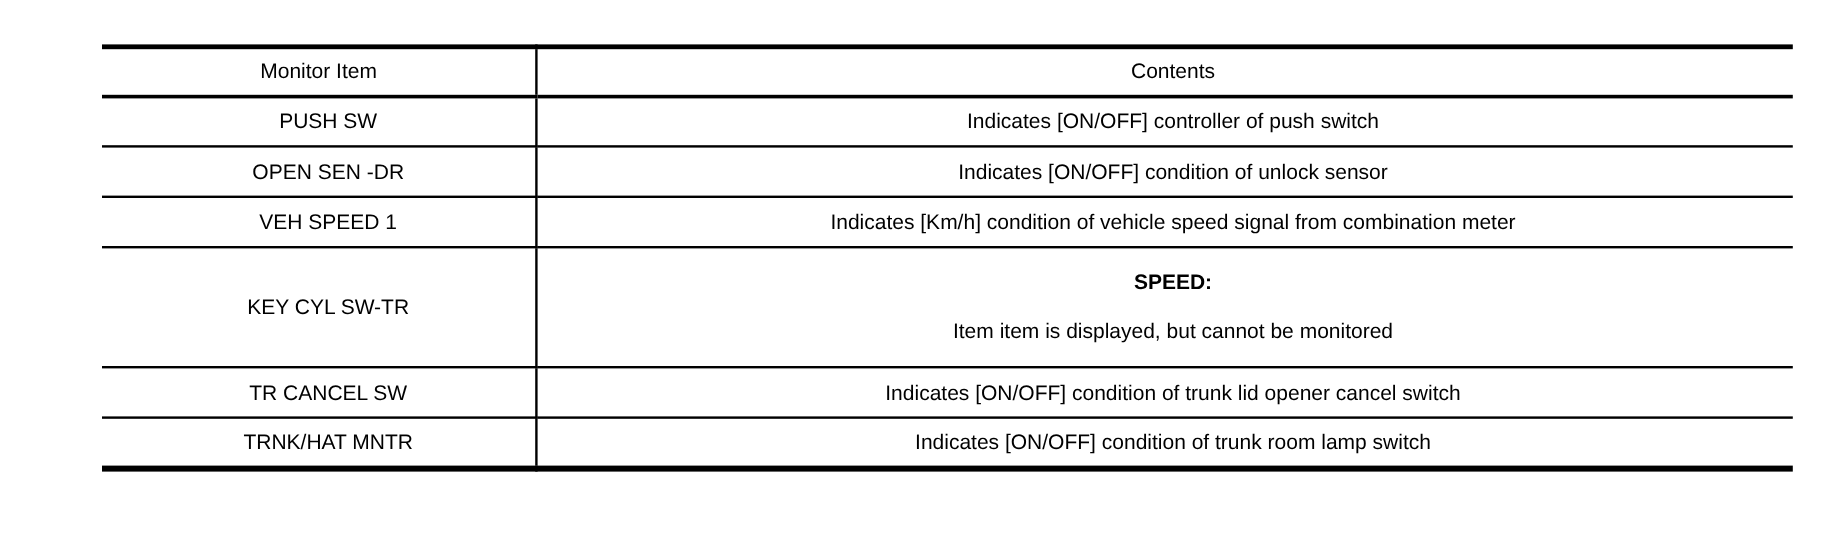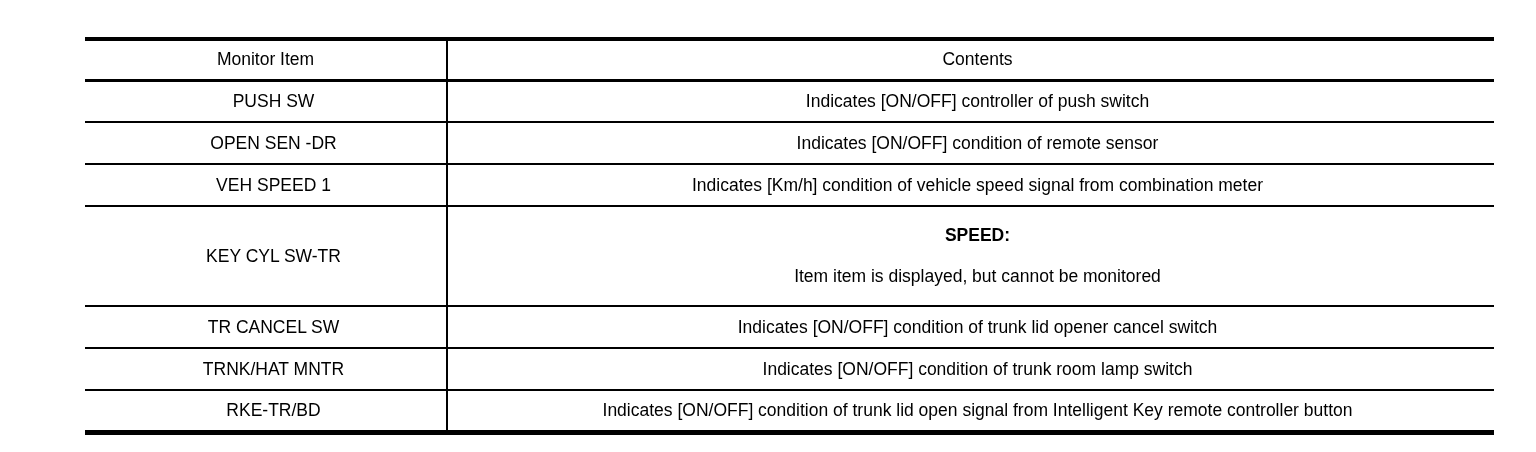--- a/index.html
+++ b/index.html
@@ -61,39 +61,35 @@
       <th class="col-contents">Contents</th>
     </tr>
   </thead>
   <tbody>
     <tr>
       <td class="col-item">PUSH SW</td>
       <td class="col-contents">Indicates [ON/OFF] controller of push switch</td>
     </tr>
     <tr>
       <td class="col-item">OPEN SEN -DR</td>
-      <td class="col-contents">Indicates [ON/OFF] condition of remote sensor</td>
+      <td class="col-contents">Indicates [ON/OFF] condition of unlock sensor</td>
     </tr>
     <tr>
       <td class="col-item">VEH SPEED 1</td>
       <td class="col-contents">Indicates [Km/h] condition of vehicle speed signal from combination meter</td>
     </tr>
     <tr class="tall-row">
       <td class="col-item">KEY CYL SW-TR</td>
       <td class="col-contents">
         <div class="note-label">SPEED:</div>
         <div class="note-text">Item item is displayed, but cannot be monitored</div>
       </td>
     </tr>
     <tr>
       <td class="col-item">TR CANCEL SW</td>
       <td class="col-contents">Indicates [ON/OFF] condition of trunk lid opener cancel switch</td>
     </tr>
     <tr>
       <td class="col-item">TRNK/HAT MNTR</td>
       <td class="col-contents">Indicates [ON/OFF] condition of trunk room lamp switch</td>
     </tr>
-    <tr>
-      <td class="col-item">RKE-TR/BD</td>
-      <td class="col-contents">Indicates [ON/OFF] condition of trunk lid open signal from Intelligent Key remote controller button</td>
-    </tr>
   </tbody>
 </table>
 
 </body></html>

